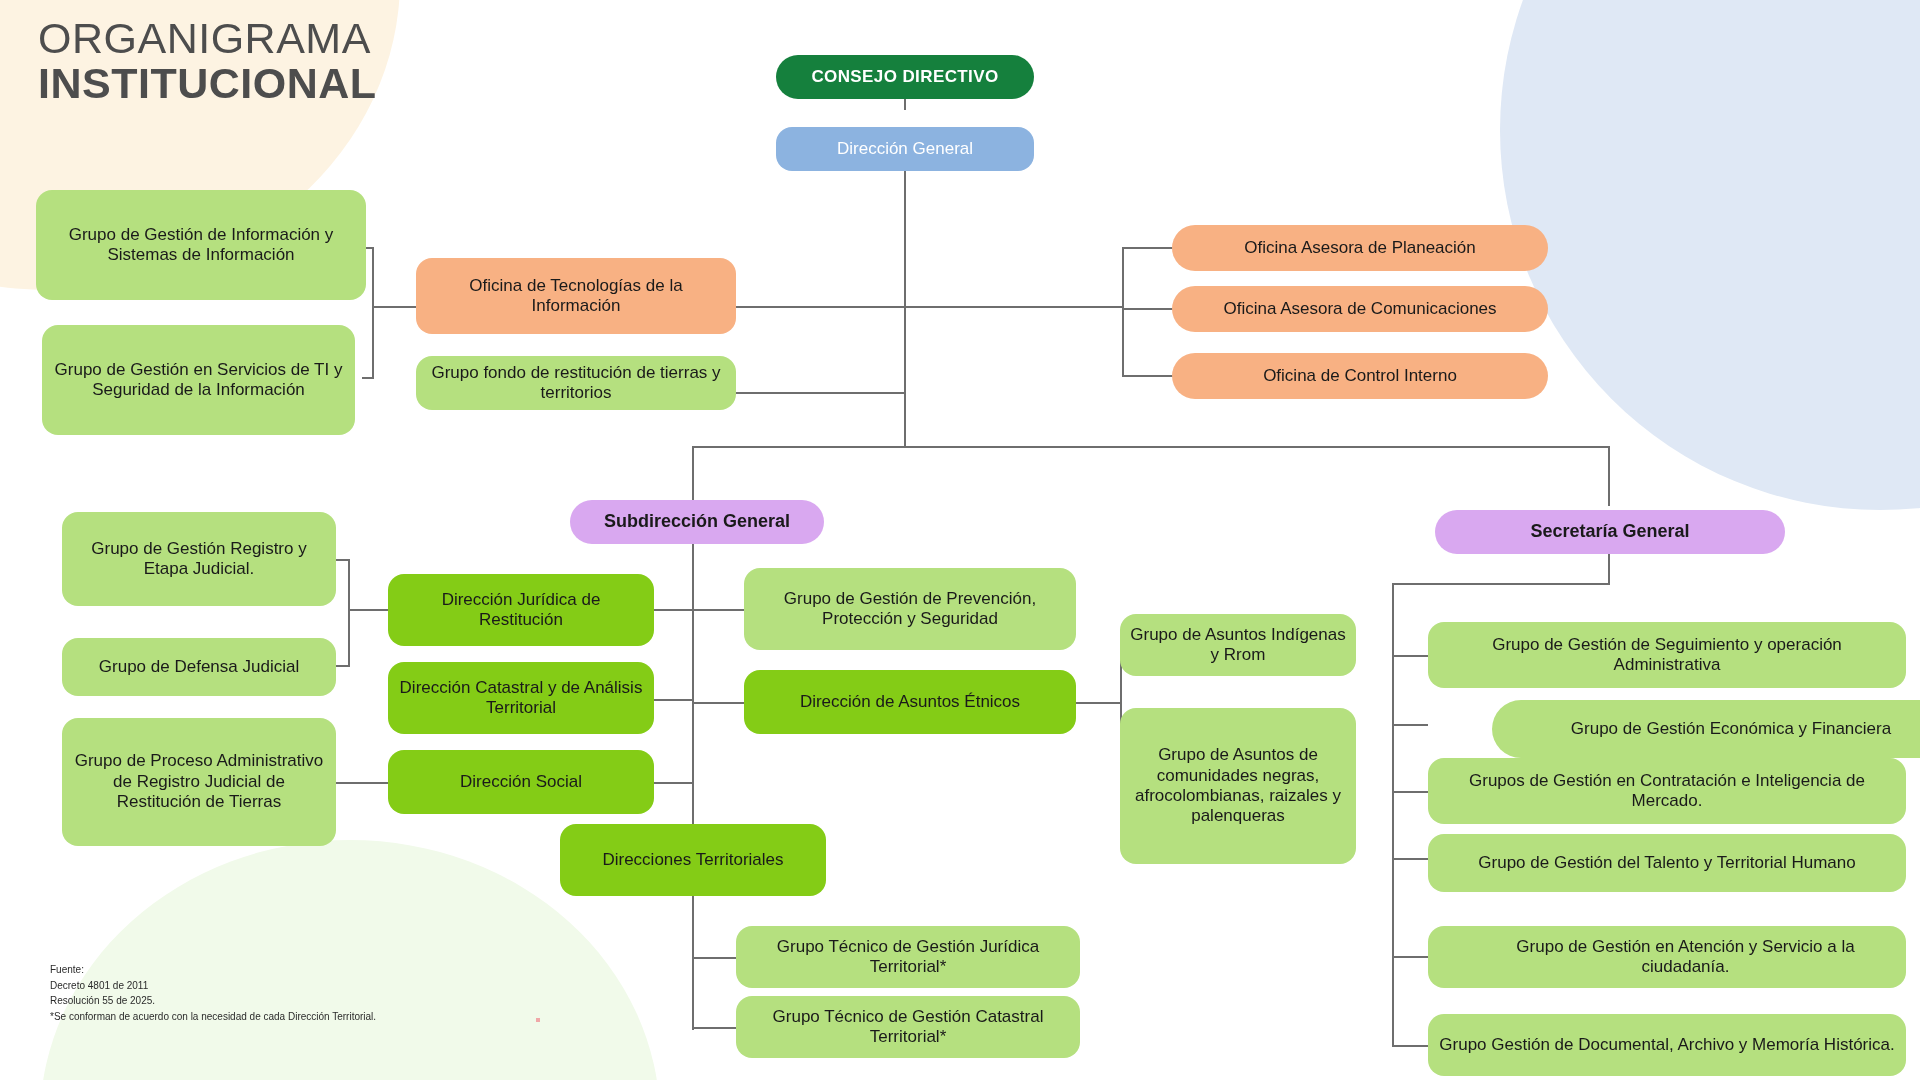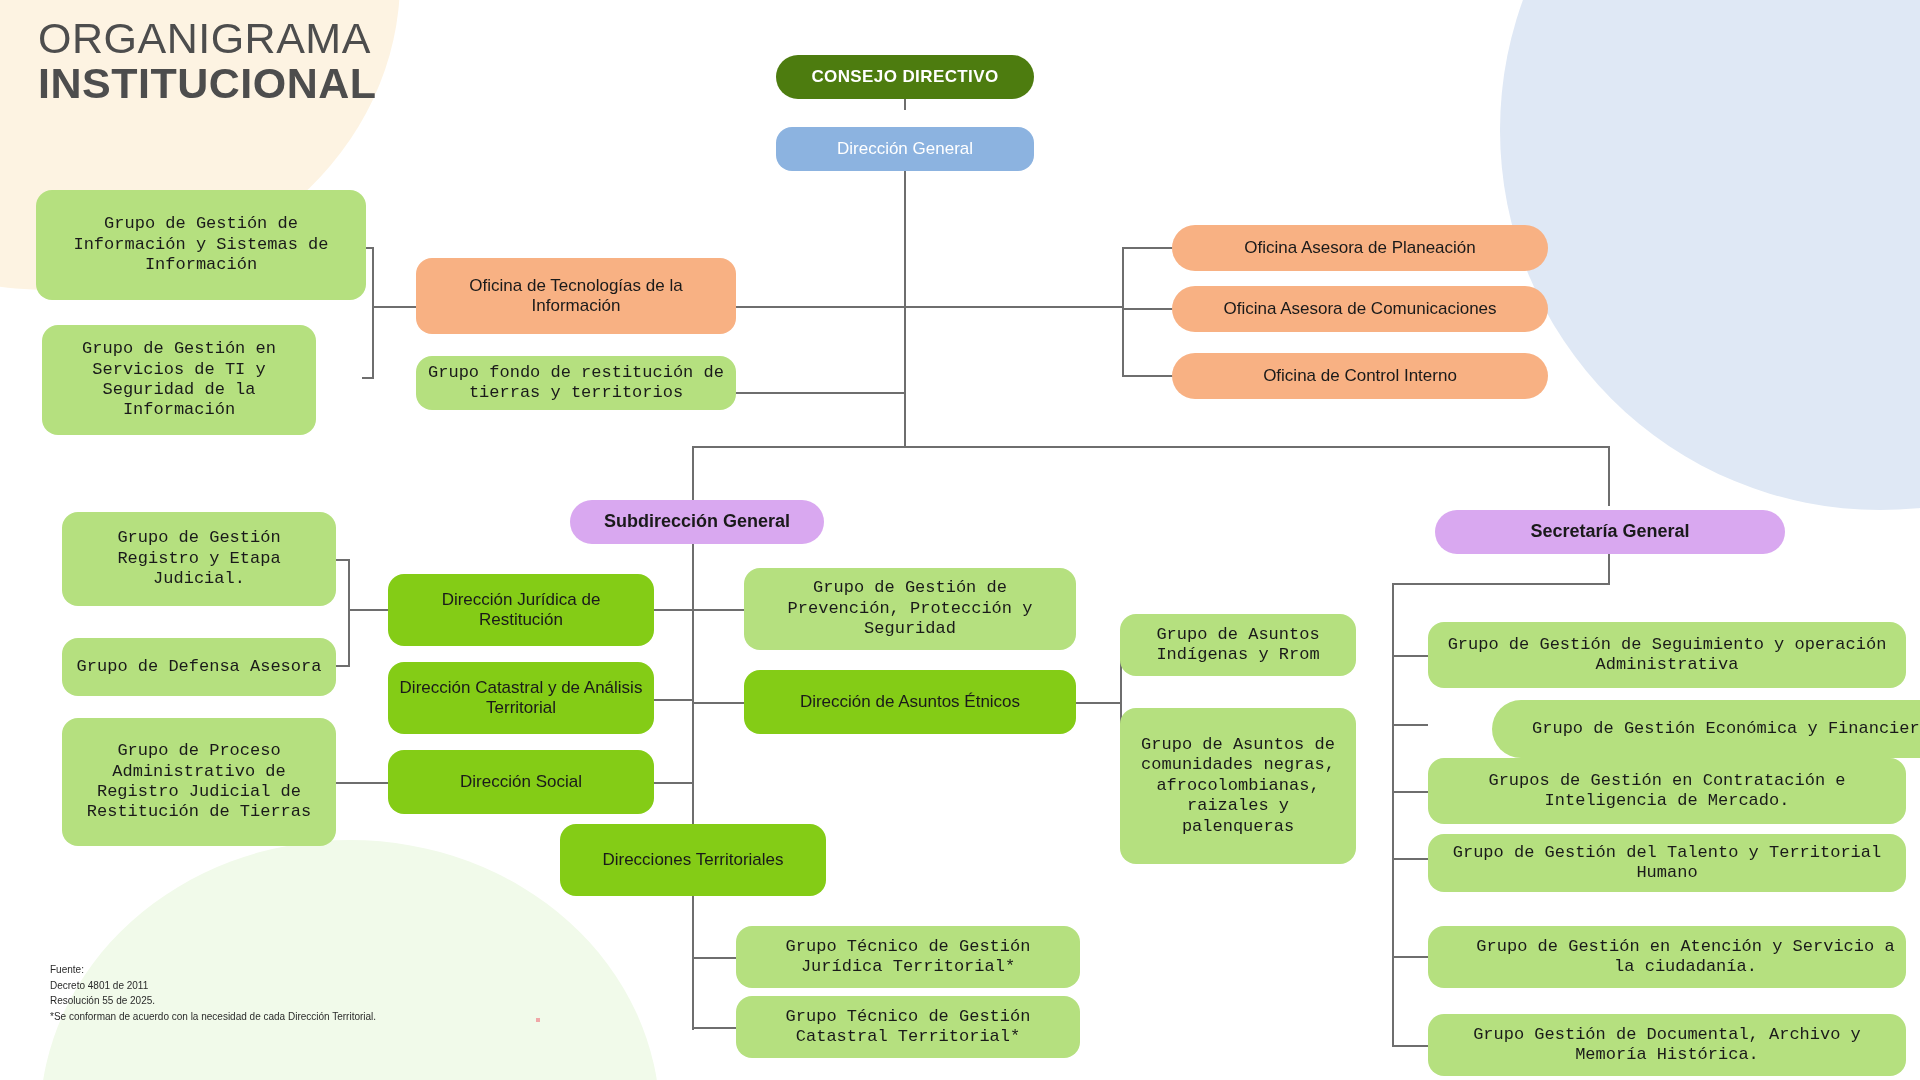--- a/index.html
+++ b/index.html
@@ -28,24 +28,24 @@
     position: absolute; z-index: 2;
     display: flex; align-items: center; justify-content: center;
     text-align: center;
     border-radius: 16px;
     padding: 4px 10px;
     line-height: 1.2;
     color: #1a1a1a;
     font-size: 17px;
   }
   .node.pill { border-radius: 999px; }
-  .c-darkblue  { background: #4d7c0f; color: #ffffff; font-weight: bold; letter-spacing: .4px; font-size: 17px; }
+  .c-darkblue  { background: #15803d; color: #ffffff; font-weight: bold; letter-spacing: .4px; font-size: 17px; }
   .c-lightblue { background: #8cb3e0; color: #ffffff; font-size: 17px; }
   .c-orange    { background: #f8b183; }
-  .c-green     { background: #b5e07f; font-family: Liberation Mono, monospace; }
+  .c-green     { background: #b5e07f; }
   .c-cyan      { background: #84cc16; }
   .c-purple    { background: #d9a8f0; font-weight: bold; font-size: 18px; }
 
   
   #header { position: absolute; left: 38px; top: 14px; z-index: 3; }
   #title-line1 { font-size: 43px; color: #4d4d4d; font-weight: normal; letter-spacing: .5px; }
   #title-line2 { font-size: 43px; color: #4d4d4d; font-weight: bold; letter-spacing: .5px; margin-top: -4px; }
 
   
   #footer { position: absolute; left: 50px; top: 962px; z-index: 3; color: #2b2b2b; font-size: 10px; line-height: 1.55; }
@@ -139,21 +139,21 @@
   </div>
 
   <div class="node c-green" style="left:416px; top:356px; width:320px; height:54px;justify-content:center;">
     <span>Grupo fondo de restitución de tierras y territorios</span>
   </div>
 
   <div class="node c-green" style="left:36px; top:190px; width:330px; height:110px;">
     <span>Grupo de Gestión de Información y Sistemas de Información</span>
   </div>
 
-  <div class="node c-green" style="left:42px; top:325px; width:274px; height:110px;">
+  <div class="node c-green" style="left:42px; top:325px; width:313px; height:110px;">
     <span>Grupo de Gestión en Servicios de TI y Seguridad de la Información</span>
   </div>
 
   <div class="node pill c-orange" style="left:1172px; top:225px; width:376px; height:46px;">
     <span>Oficina Asesora de Planeación</span>
   </div>
 
   <div class="node pill c-orange" style="left:1172px; top:286px; width:376px; height:46px;">
     <span>Oficina Asesora de Comunicaciones</span>
   </div>
@@ -192,21 +192,21 @@
 
   <div class="node c-green" style="left:744px; top:568px; width:332px; height:82px;">
     <span>Grupo de Gestión de Prevención, Protección y Seguridad</span>
   </div>
 
   <div class="node c-green" style="left:62px; top:512px; width:274px; height:94px;">
     <span>Grupo de Gestión Registro y Etapa Judicial.</span>
   </div>
 
   <div class="node c-green" style="left:62px; top:638px; width:274px; height:58px;">
-    <span>Grupo de Defensa Asesora</span>
+    <span>Grupo de Defensa Judicial</span>
   </div>
 
   <div class="node c-green" style="left:62px; top:718px; width:274px; height:128px;">
     <span>Grupo de Proceso Administrativo de Registro Judicial de Restitución de Tierras</span>
   </div>
 
   <div class="node c-green" style="left:1120px; top:614px; width:236px; height:62px;">
     <span>Grupo de Asuntos Indígenas y Rrom</span>
   </div>
 

